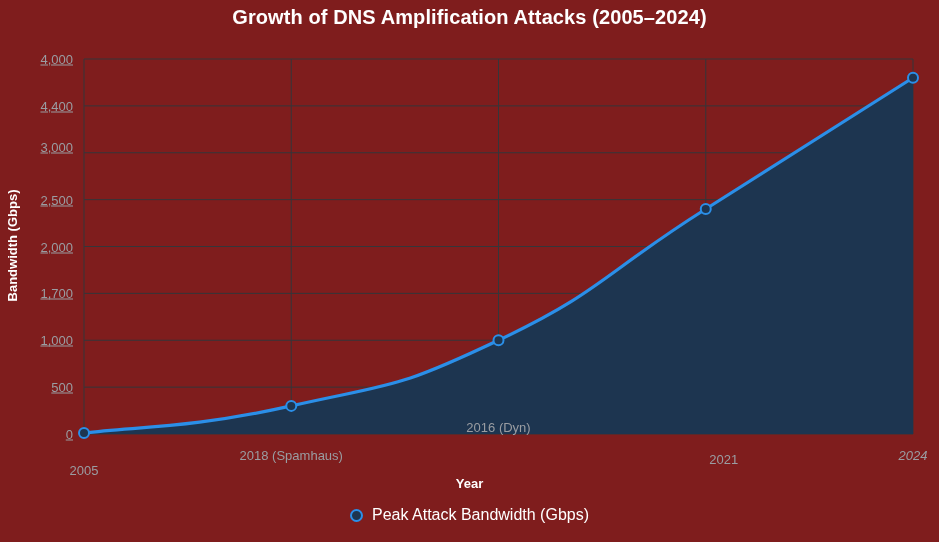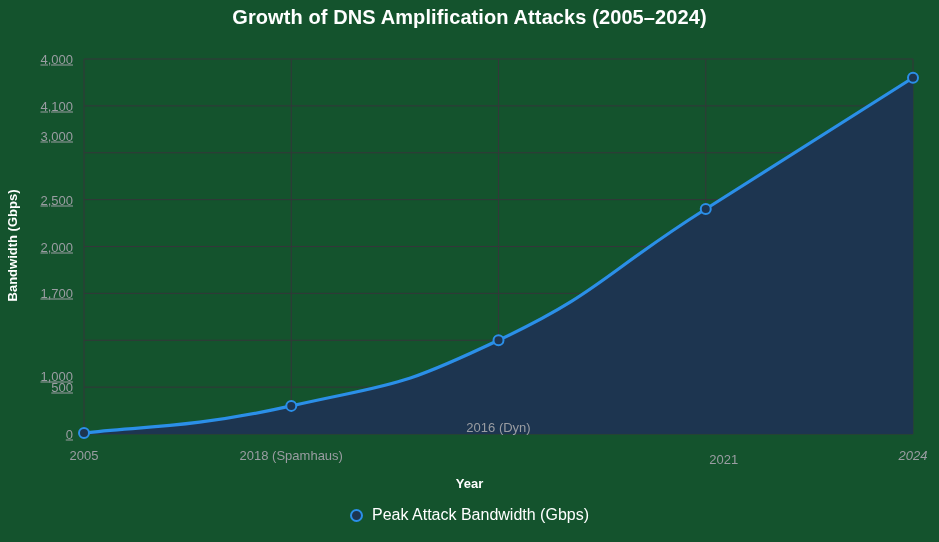--- a/index.html
+++ b/index.html
@@ -11,21 +11,21 @@
     width: 939px;
     height: 542px;
     overflow: hidden;
     font-family: "Liberation Sans", sans-serif;
     -webkit-font-smoothing: antialiased;
   }
   #chart-root {
     position: relative;
     width: 939px;
     height: 542px;
-    background: #14532d;
+    background: #7f1d1d;
   }
   #chart-title {
     position: absolute;
     left: 0;
     top: 6px;
     width: 939px;
     text-align: center;
     color: #ffffff;
     font-size: 20px;
     font-weight: bold;
@@ -127,30 +127,30 @@
         <circle cx="291.25" cy="405.875" r="5" fill="#1d3550" stroke="#2b8fe8" stroke-width="2"></circle>
         <circle cx="498.5" cy="340.25" r="5" fill="#1d3550" stroke="#2b8fe8" stroke-width="2"></circle>
         <circle cx="705.75" cy="209" r="5" fill="#1d3550" stroke="#2b8fe8" stroke-width="2"></circle>
         <circle cx="913" cy="77.75" r="5" fill="#1d3550" stroke="#2b8fe8" stroke-width="2"></circle>
       </g>
   </svg>
 
   <div id="y-tick-labels">
       <div class="axis-tick-label ytick" style="left: 0px; width: 73px; top: 434px;">0</div>
       <div class="axis-tick-label ytick" style="left: 0px; width: 73px; top: 387.125px;">500</div>
-      <div class="axis-tick-label ytick" style="left: 0px; width: 73px; top: 340.25px; margin-top: 36px;">1,000</div>
+      <div class="axis-tick-label ytick" style="left: 0px; width: 73px; top: 340.25px;">1,000</div>
       <div class="axis-tick-label ytick" style="left: 0px; width: 73px; top: 293.375px;">1,700</div>
       <div class="axis-tick-label ytick" style="left: 0px; width: 73px; top: 246.5px;">2,000</div>
       <div class="axis-tick-label ytick" style="left: 0px; width: 73px; top: 199.625px;">2,500</div>
-      <div class="axis-tick-label ytick" style="left: 0px; width: 73px; top: 136px;">3,000</div>
-      <div class="axis-tick-label ytick" style="left: 0px; width: 73px; top: 105.875px;">4,100</div>
+      <div class="axis-tick-label ytick" style="left: 0px; width: 73px; top: 147px;">3,000</div>
+      <div class="axis-tick-label ytick" style="left: 0px; width: 73px; top: 105.875px;">4,400</div>
       <div class="axis-tick-label ytick" style="left: 0px; width: 73px; top: 59px;">4,000</div>
     </div>
   <div id="x-tick-labels">
-      <div class="axis-tick-label xtick" style="left: 84px; top: 448px;">2005</div>
+      <div class="axis-tick-label xtick" style="left: 84px; top: 463px;">2005</div>
       <div class="axis-tick-label xtick" style="left: 291.25px; top: 448px;">2018 (Spamhaus)</div>
       <div class="axis-tick-label xtick" style="left: 498.5px; top: 420px;">2016 (Dyn)</div>
       <div class="axis-tick-label xtick" style="left: 705.75px; top: 452px; margin-left: 18px;">2021</div>
       <div class="axis-tick-label xtick" style="left: 913px; top: 448px; font-style: italic;">2024</div>
     </div>
 
   <div id="y-axis-title">Bandwidth (Gbps)</div>
   <div id="x-axis-title">Year</div>
 
   <div id="legend">

